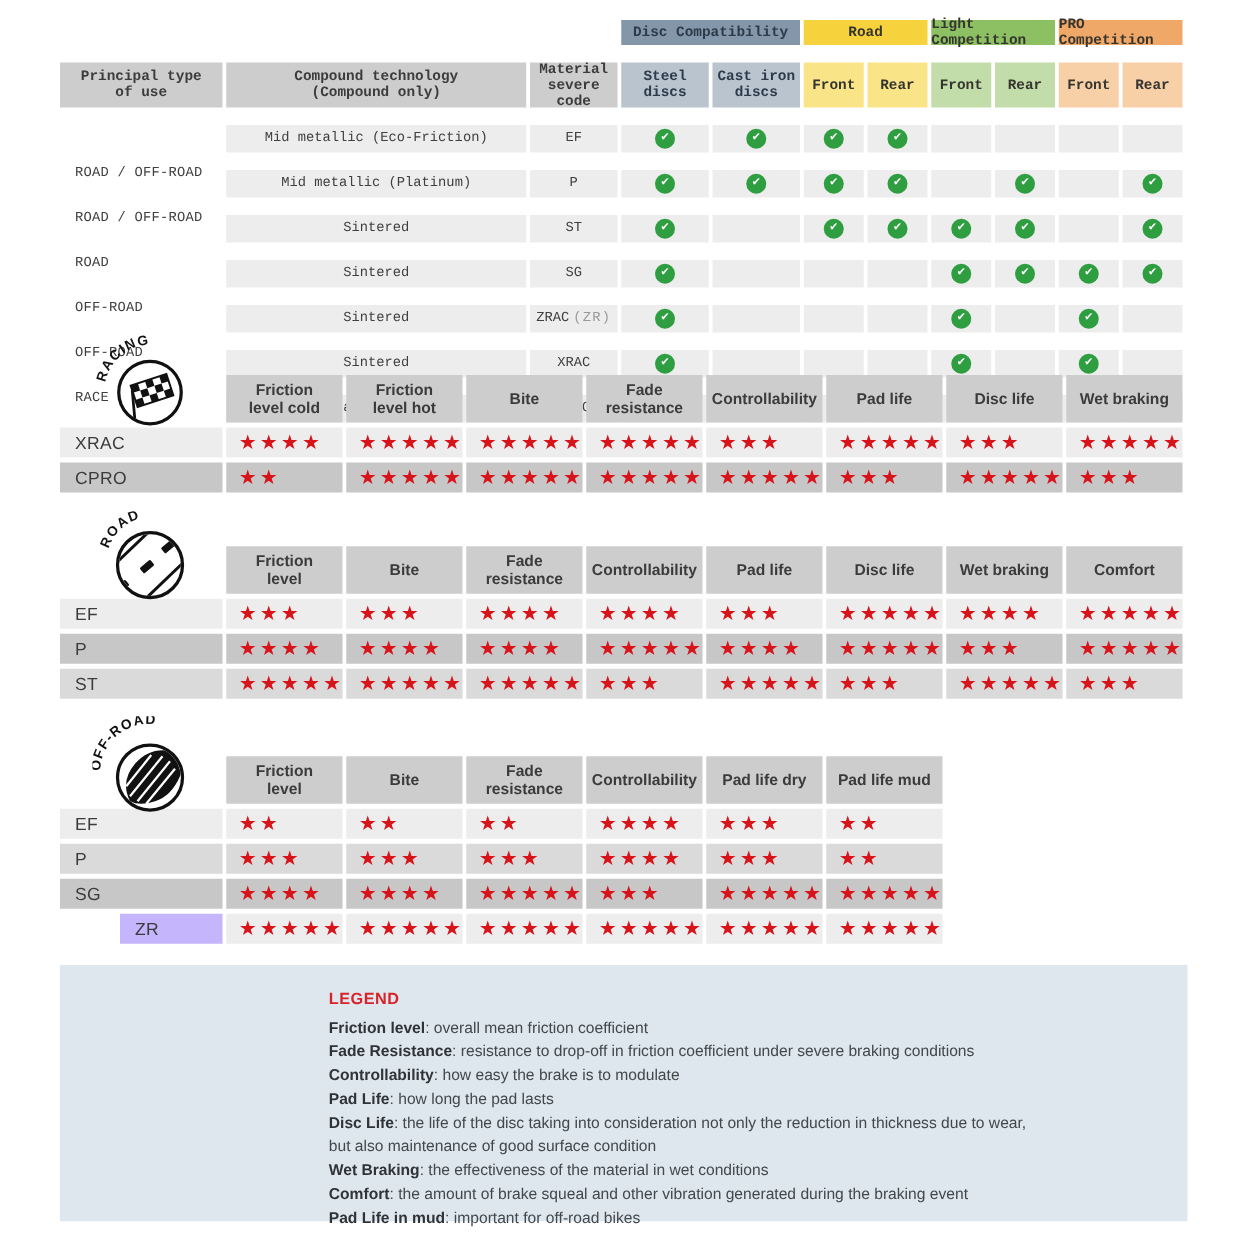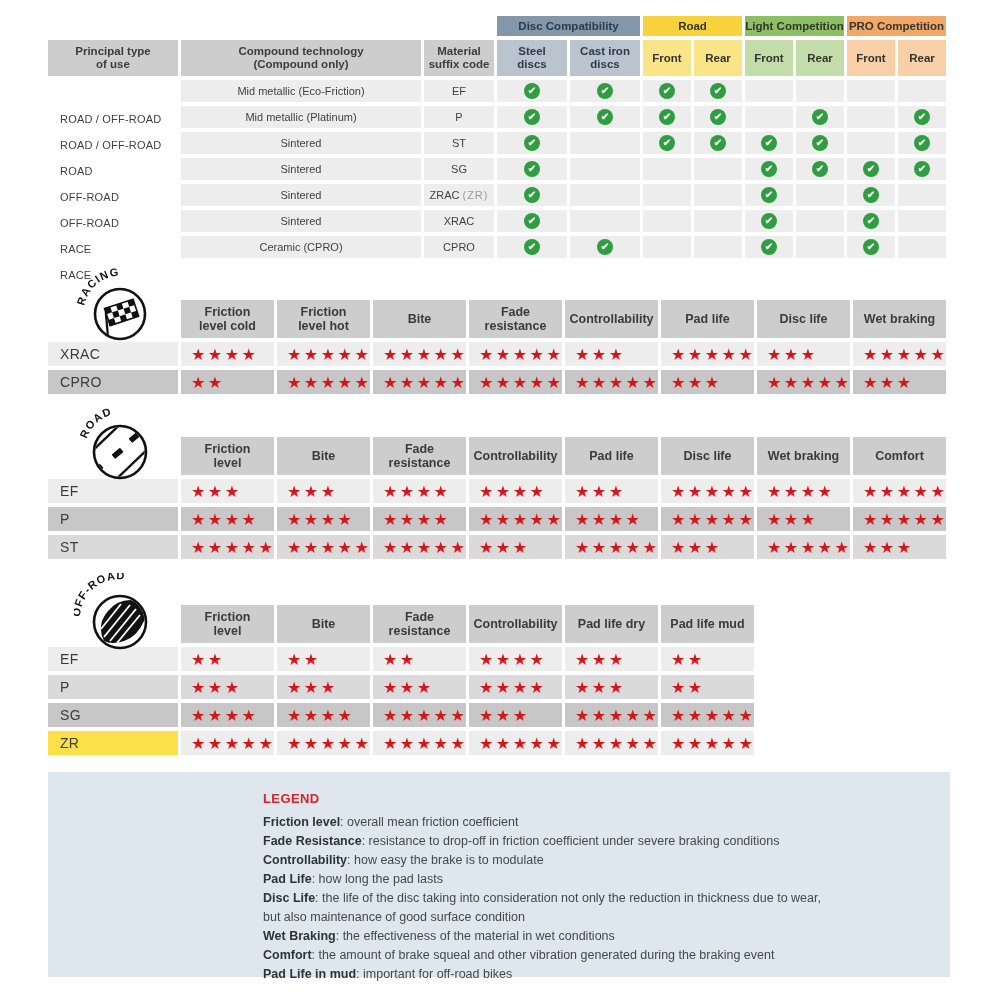--- a/index.html
+++ b/index.html
@@ -2,21 +2,21 @@
 <html><head>
 <meta charset="utf-8">
 <style>
   html,body { margin:0; padding:0; background:#fff; }
   .page { position:relative; width:1000px; height:1000px; background:#ffffff;
           font-family:"Liberation Sans", sans-serif; overflow:hidden; }
 
   
   .compat-grid { position:absolute; left:48px; top:16px; display:grid;
     grid-template-columns:130px 240px 70px 70px 70px 48px 48px 48px 48px 48px 48px;
-    grid-template-rows:20px 36px repeat(7,22px); gap:4px 3px; }
+    grid-template-rows:20px 36px repeat(7,22px); gap:14px 3px;font-family:Liberation Mono, monospace; }
   .gcell  { display:flex; align-items:center; justify-content:center;
             font-weight:bold; font-size:11.5px; }
   .hcell  { background:#cdcdcd; display:flex; align-items:center; justify-content:center;
             text-align:center; font-weight:bold; font-size:11.5px; color:#3c3c3c;
             white-space:pre-line; line-height:13px; }
   .subcell{ font-weight:bold; font-size:11.5px; display:flex; align-items:center;
             justify-content:center; text-align:center; white-space:pre-line; line-height:13px; }
   .dcell  { background:#ededed; display:flex; align-items:center; justify-content:center;
             font-size:11px; color:#3f3f3f; }
   .dcell.use { justify-content:flex-start; padding-left:12px; letter-spacing:.2px;margin-top:39px; }
@@ -58,21 +58,21 @@
       <div class="spacer" style="grid-column: 1 / span 3;"></div>
       <div class="gcell" style="grid-column: span 2; background: rgb(132, 150, 170); color: rgb(44, 58, 74);">Disc Compatibility</div>
       <div class="gcell" style="grid-column: span 2; background: rgb(246, 211, 60); color: rgb(53, 52, 46);">Road</div>
       <div class="gcell" style="grid-column: span 2; background: rgb(140, 192, 99); color: rgb(53, 52, 46);">Light Competition</div>
       <div class="gcell" style="grid-column: span 2; background: rgb(240, 168, 104); color: rgb(53, 52, 46);">PRO Competition</div>
       <div class="hcell">Principal type
 of use</div>
       <div class="hcell">Compound technology
 (Compound only)</div>
       <div class="hcell">Material
-suffix code</div>
+severe code</div>
       <div class="subcell" style="background: rgb(186, 196, 206); color: rgb(44, 58, 74);">Steel
 discs</div>
       <div class="subcell" style="background: rgb(186, 196, 206); color: rgb(44, 58, 74);">Cast iron
 discs</div>
       <div class="subcell" style="background: rgb(249, 229, 136); color: rgb(53, 52, 46);">Front</div>
       <div class="subcell" style="background: rgb(249, 229, 136); color: rgb(53, 52, 46);">Rear</div>
       <div class="subcell" style="background: rgb(194, 221, 170); color: rgb(53, 52, 46);">Front</div>
       <div class="subcell" style="background: rgb(194, 221, 170); color: rgb(53, 52, 46);">Rear</div>
       <div class="subcell" style="background: rgb(248, 208, 168); color: rgb(53, 52, 46);">Front</div>
       <div class="subcell" style="background: rgb(248, 208, 168); color: rgb(53, 52, 46);">Rear</div>
@@ -402,21 +402,21 @@
         <div class="stars" style="background: rgb(218, 218, 218); color: rgb(216, 20, 27);">★★★★</div>
         <div class="stars" style="background: rgb(218, 218, 218); color: rgb(216, 20, 27);">★★★</div>
         <div class="stars" style="background: rgb(218, 218, 218); color: rgb(216, 20, 27);">★★</div>
         <div class="slabel" style="background: rgb(199, 199, 199);">SG</div>
         <div class="stars" style="background: rgb(199, 199, 199); color: rgb(216, 20, 27);">★★★★</div>
         <div class="stars" style="background: rgb(199, 199, 199); color: rgb(216, 20, 27);">★★★★</div>
         <div class="stars" style="background: rgb(199, 199, 199); color: rgb(216, 20, 27);">★★★★★</div>
         <div class="stars" style="background: rgb(199, 199, 199); color: rgb(216, 20, 27);">★★★</div>
         <div class="stars" style="background: rgb(199, 199, 199); color: rgb(216, 20, 27);">★★★★★</div>
         <div class="stars" style="background: rgb(199, 199, 199); color: rgb(216, 20, 27);">★★★★★</div>
-        <div class="slabel" style="background: #fde047;">ZR</div>
+        <div class="slabel" style="background: #c4b5fd; margin-left: 48px;">ZR</div>
         <div class="stars" style="background: rgb(237, 237, 237); color: rgb(216, 20, 27);">★★★★★</div>
         <div class="stars" style="background: rgb(237, 237, 237); color: rgb(216, 20, 27);">★★★★★</div>
         <div class="stars" style="background: rgb(237, 237, 237); color: rgb(216, 20, 27);">★★★★★</div>
         <div class="stars" style="background: rgb(237, 237, 237); color: rgb(216, 20, 27);">★★★★★</div>
         <div class="stars" style="background: rgb(237, 237, 237); color: rgb(216, 20, 27);">★★★★★</div>
         <div class="stars" style="background: rgb(237, 237, 237); color: rgb(216, 20, 27);">★★★★★</div>
       </div>
   </section>
 
   <div class="legend">

